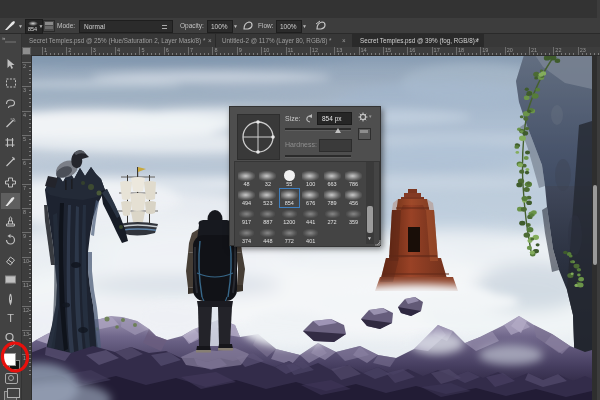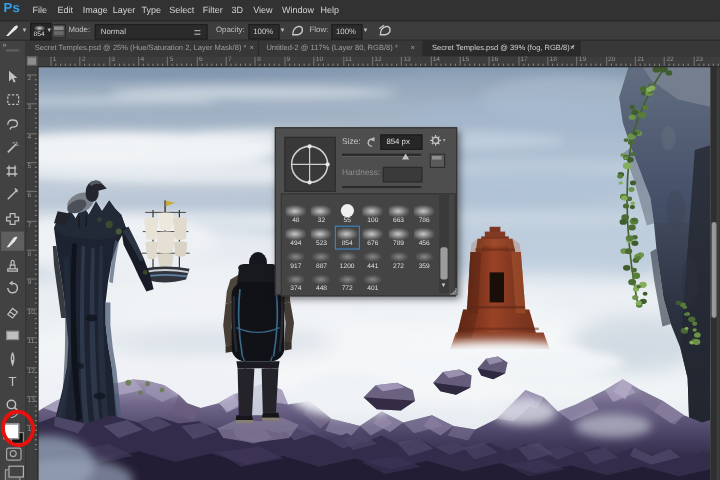--- a/index.html
+++ b/index.html
@@ -378,34 +378,20 @@
 <ellipse cx="8" cy="332" rx="40" ry="24" fill="#8b98ad" opacity="0.85"></ellipse>
 <ellipse cx="28" cy="345" rx="52" ry="18" fill="#97a3b6" opacity="0.7"></ellipse>
 </g>
 </svg>
 </div>
 
 <div class="a" style="left:592px;top:55px;width:8px;height:345px;background:#2e2e2e;"></div>
 <div class="a" style="left:597px;top:0px;width:3px;height:400px;background:#3c3c3c;"></div>
 <div class="a" style="left:592.5px;top:185px;width:4.5px;height:80px;background:#9a9a9a;border-radius:2px;"></div>
 
-<div class="a" style="left:0;top:0;width:600px;height:17px;background:#323232;border-bottom:1px solid #262626;">
-<span class="a" style="left:3px;top:1px;font-size:11px;font-weight:bold;color:#34a1e8;">Ps</span>
-<span class="mi a" style="left:27px;top:4px;">File</span>
-<span class="mi a" style="left:48px;top:4px;">Edit</span>
-<span class="mi a" style="left:69px;top:4px;">Image</span>
-<span class="mi a" style="left:94px;top:4px;">Layer</span>
-<span class="mi a" style="left:118px;top:4px;">Type</span>
-<span class="mi a" style="left:141px;top:4px;">Select</span>
-<span class="mi a" style="left:169px;top:4px;">Filter</span>
-<span class="mi a" style="left:193px;top:4px;">3D</span>
-<span class="mi a" style="left:211px;top:4px;">View</span>
-<span class="mi a" style="left:235px;top:4px;">Window</span>
-<span class="mi a" style="left:267px;top:4px;">Help</span>
-</div>
 
 <div class="a" style="left:0;top:18px;width:600px;height:15px;background:#3d3d3d;border-bottom:1px solid #2a2a2a;">
 <svg class="a" style="left:4px;top:2px;" width="14" height="11" viewBox="0 0 14 11">
 <path d="M1 10 L8 2 L10 1 L11 2 L10 4 L3 10 Z" fill="#e8e8e8"></path>
       </svg>
 <span class="a" style="left:18px;top:5px;color:#bbb;font-size:5px;">▼</span>
 <div class="a" style="left:25px;top:1px;width:16px;height:13px;background:#262626;border:1px solid #1c1c1c;">
   <div class="a" style="left:2px;top:1px;width:10px;height:5px;background:radial-gradient(#cfcfcf,#262626 70%);"></div>
   <span class="a" style="left:2px;top:6px;color:#ddd;font-size:5.5px;">854</span>
 </div>

